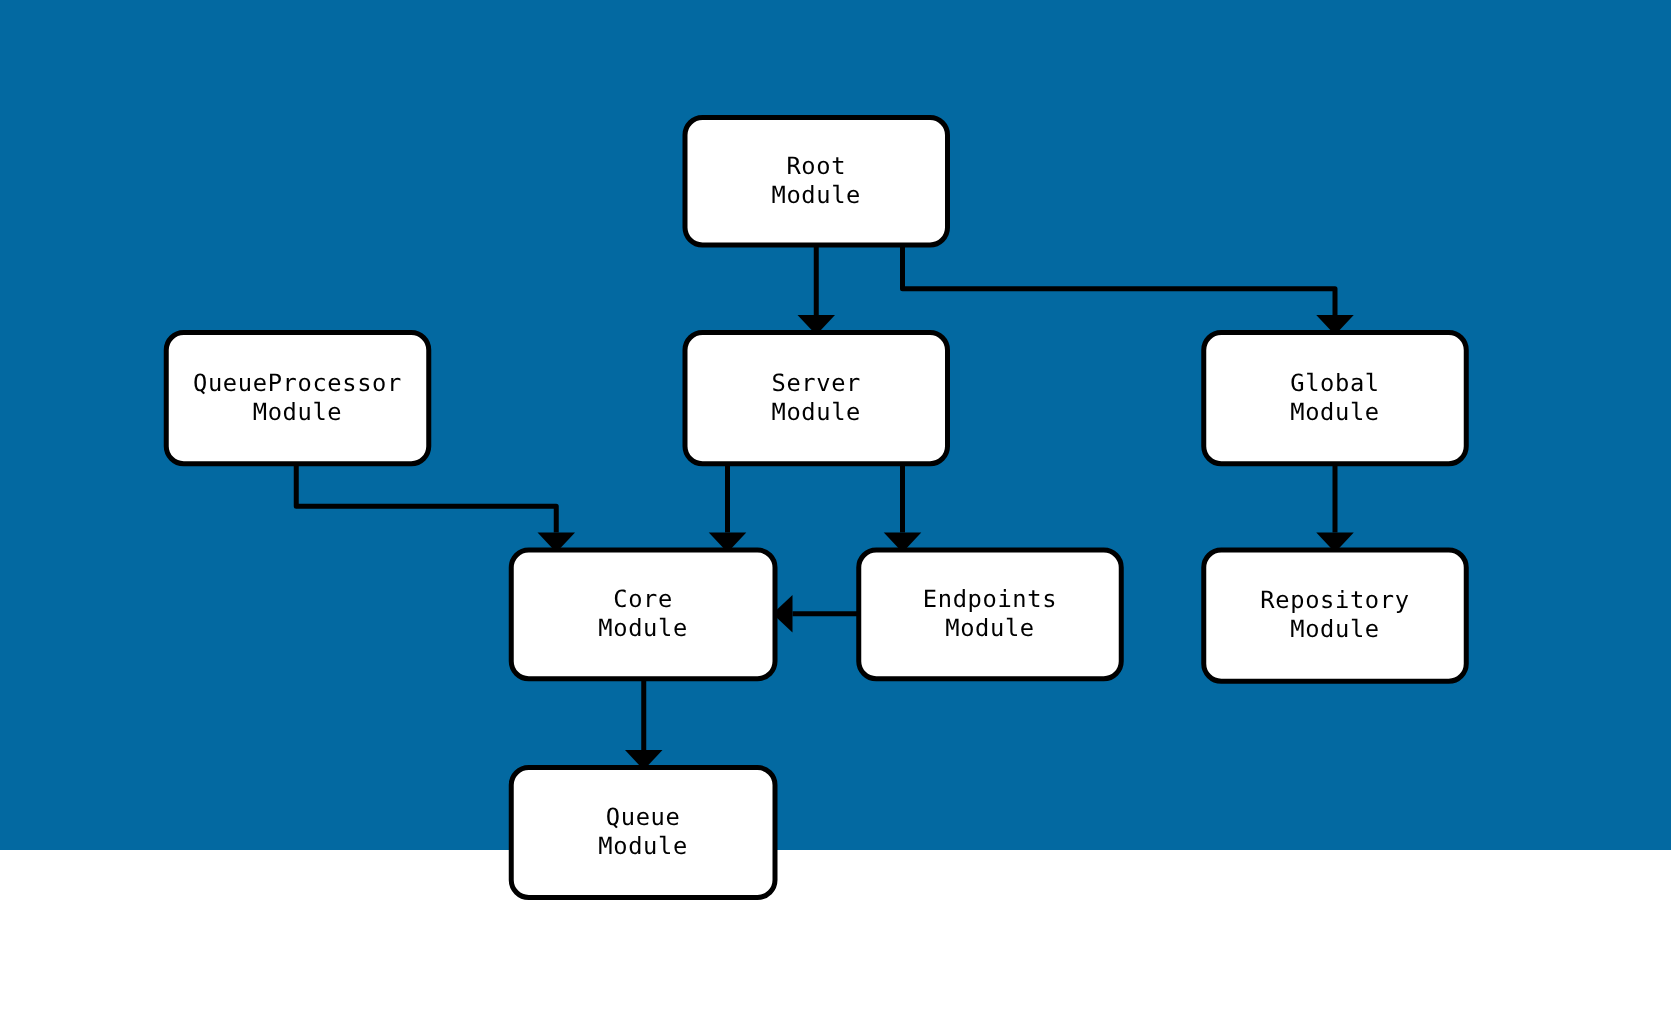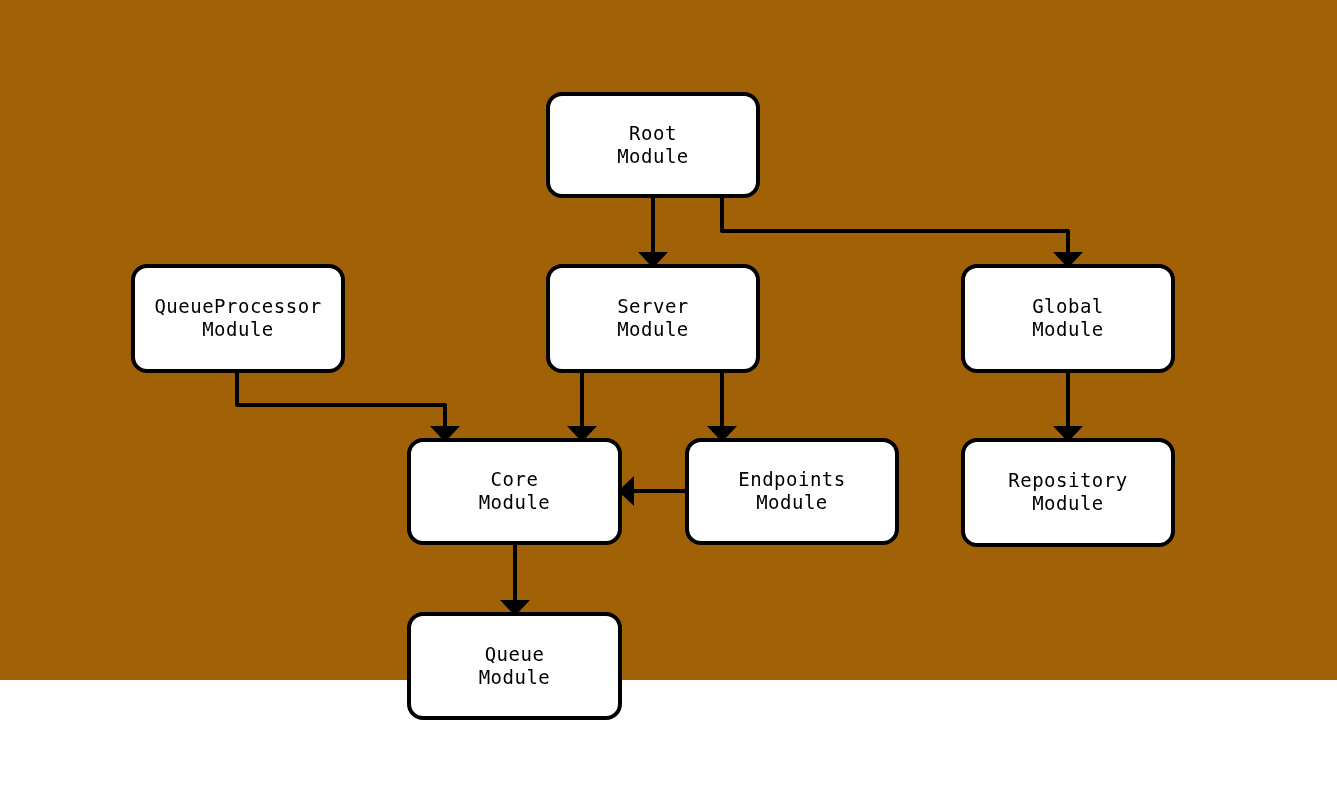--- a/index.html
+++ b/index.html
@@ -11,21 +11,21 @@
   body {
     width: 1337px;
     height: 809px;
     overflow: hidden;
     font-family: "DejaVu Sans Mono", "Liberation Mono", monospace;
   }
   #diagram-root {
     position: relative;
     width: 1337px;
     height: 680px;
-    background: #a16207;
+    background: #0369a1;
   }
   #diagram-svg {
     position: absolute;
     top: 0;
     left: 0;
     width: 1337px;
     height: 809px;
     display: block;
   }
   .node-box {

